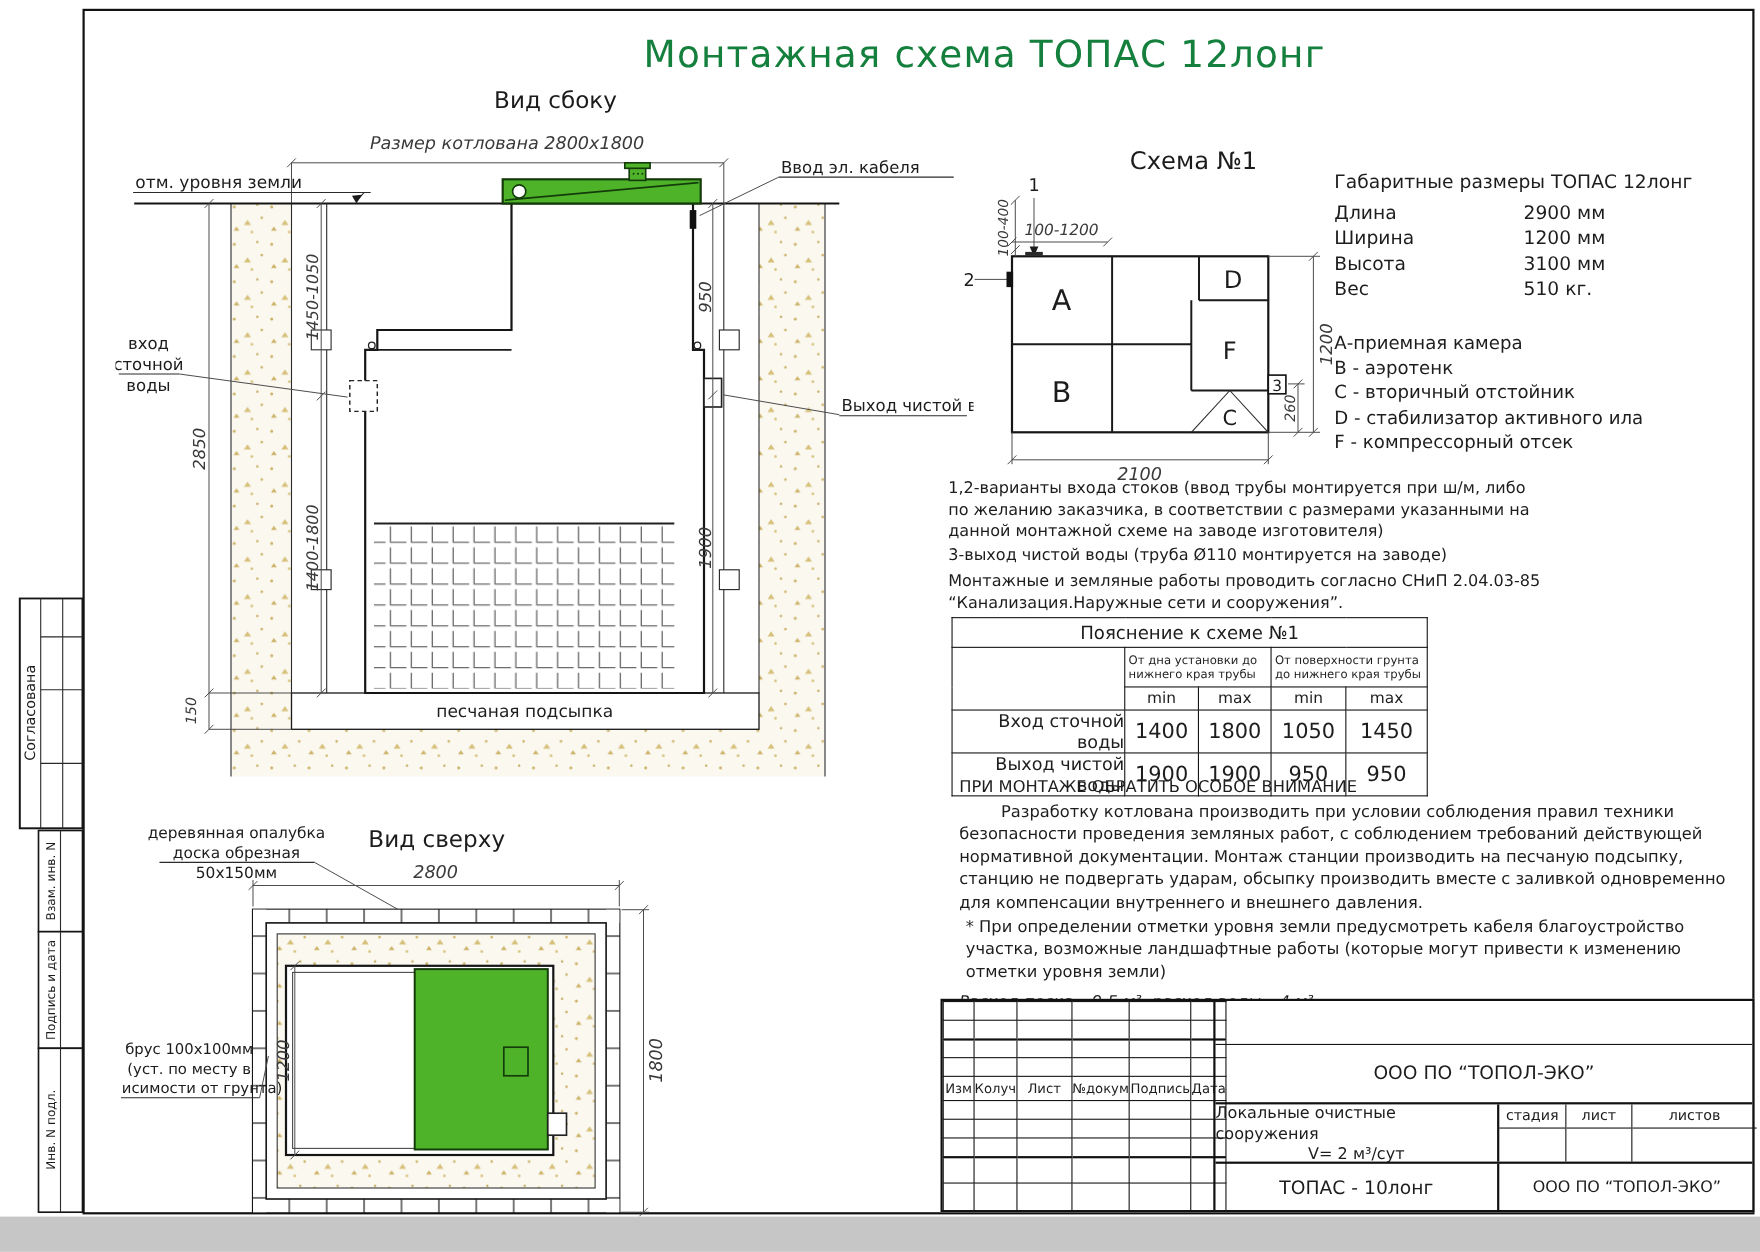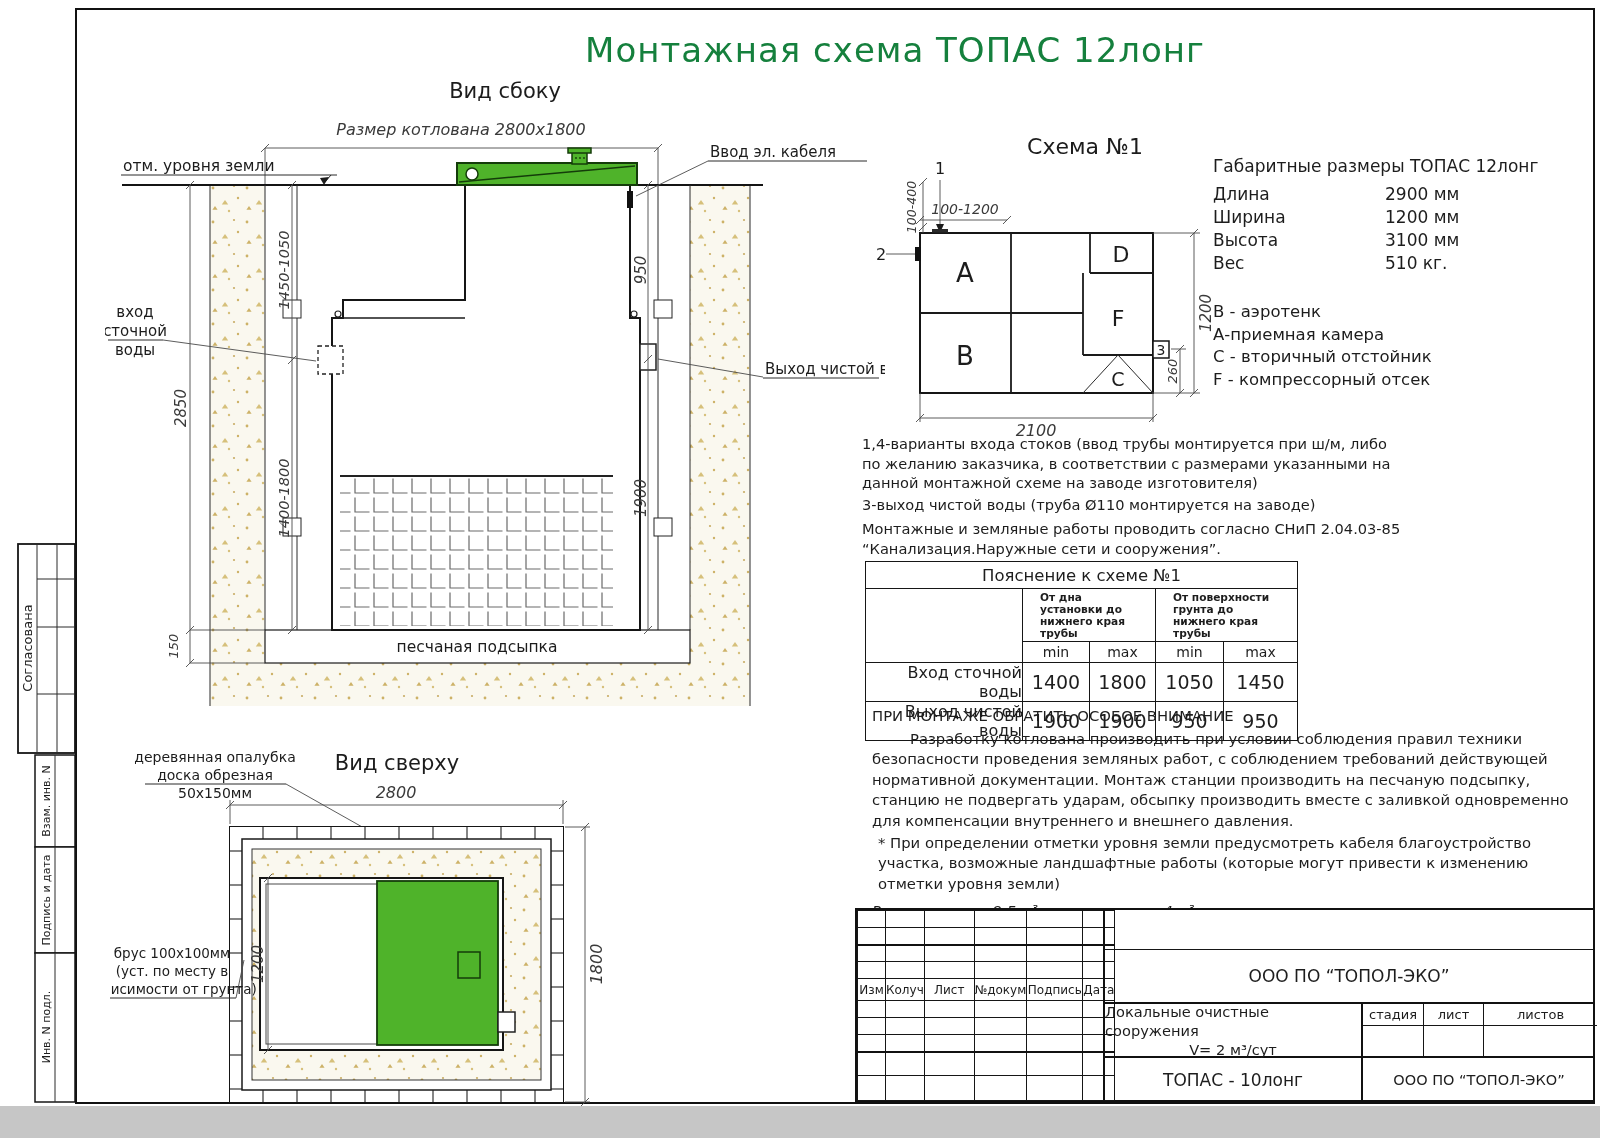--- a/index.html
+++ b/index.html
@@ -21,21 +21,21 @@
   .specs .row .v { position:absolute; left:172px; }
   .legend { left:1213px; top:301px; width:360px; font-size:16.5px; line-height:22.5px; }
   
   .notes { left:862px; top:434px; width:545px; font-size:14.6px; line-height:19.6px; }
   .notes p { margin-bottom:2px; }
   .notes .gap { margin-top:5px; }
   
   .exp { left:865px; top:561px; border-collapse:collapse; background:#fff; }
   .exp td { border:1.5px solid #161616; text-align:center; vertical-align:middle; }
   .exp .tt { font-size:16.5px; height:27px; }
-  .exp .grp { font-size:10.6px; line-height:12px; text-align:left; padding:2px 17px; height:36px;font-weight:bold; }
+  .exp .grp { font-size:10.6px; line-height:12px; text-align:left; padding:2px 3px; height:36px; }
   .exp .mm { font-size:14px; height:21px; }
   .exp .lbl { font-size:16px; text-align:right; padding-left:4px; height:27px; }
   .exp .val { font-size:19px; }
   
   .warn { left:860px; top:706px; width:714px; font-size:14.8px; line-height:20.6px;margin-left:12px; }
   .warn .h { margin-bottom:2px; }
   .warn .p1 { text-indent:38px; }
   .warn .p2 { margin-top:1px; padding-left:6px; }
   .warn .p3 { margin-top:7px; font-style:italic; }
   
@@ -245,28 +245,29 @@
 
   <div class="abs specs">
     <div class="t">Габаритные размеры ТОПАС 12лонг</div>
     <div class="row"><span>Длина</span><span class="v">2900 мм</span></div>
     <div class="row"><span>Ширина</span><span class="v">1200 мм</span></div>
     <div class="row"><span>Высота</span><span class="v">3100 мм</span></div>
     <div class="row"><span>Вес</span><span class="v">510 кг.</span></div>
   </div>
 
   <div class="abs legend">
+    <div>А-приемная камера</div>
     <div>В - аэротенк</div>
-    <div>А-приемная камера</div>
     <div>С - вторичный отстойник</div>
+    <div>D - стабилизатор активного ила</div>
     <div>F  - компрессорный отсек</div>
   </div>
 
   <div class="abs notes">
-    <p>1,4-варианты входа  стоков (ввод трубы монтируется при ш/м, либо по желанию заказчика, в соответствии с размерами указанными на данной монтажной схеме на заводе изготовителя)</p>
+    <p>1,2-варианты входа  стоков (ввод трубы монтируется при ш/м, либо по желанию заказчика, в соответствии с размерами указанными на данной монтажной схеме на заводе изготовителя)</p>
     <p>3-выход чистой воды (труба Ø110 монтируется на заводе)</p>
     <p class="gap">Монтажные и земляные работы проводить согласно СНиП 2.04.03-85 “Канализация.Наружные сети и сооружения”.</p>
   </div>
 
   <table class="abs exp">
     <tbody>
         <tr>
           <td colspan="5" class="tt">Пояснение к схеме №1</td>
         </tr>
     <tr>

